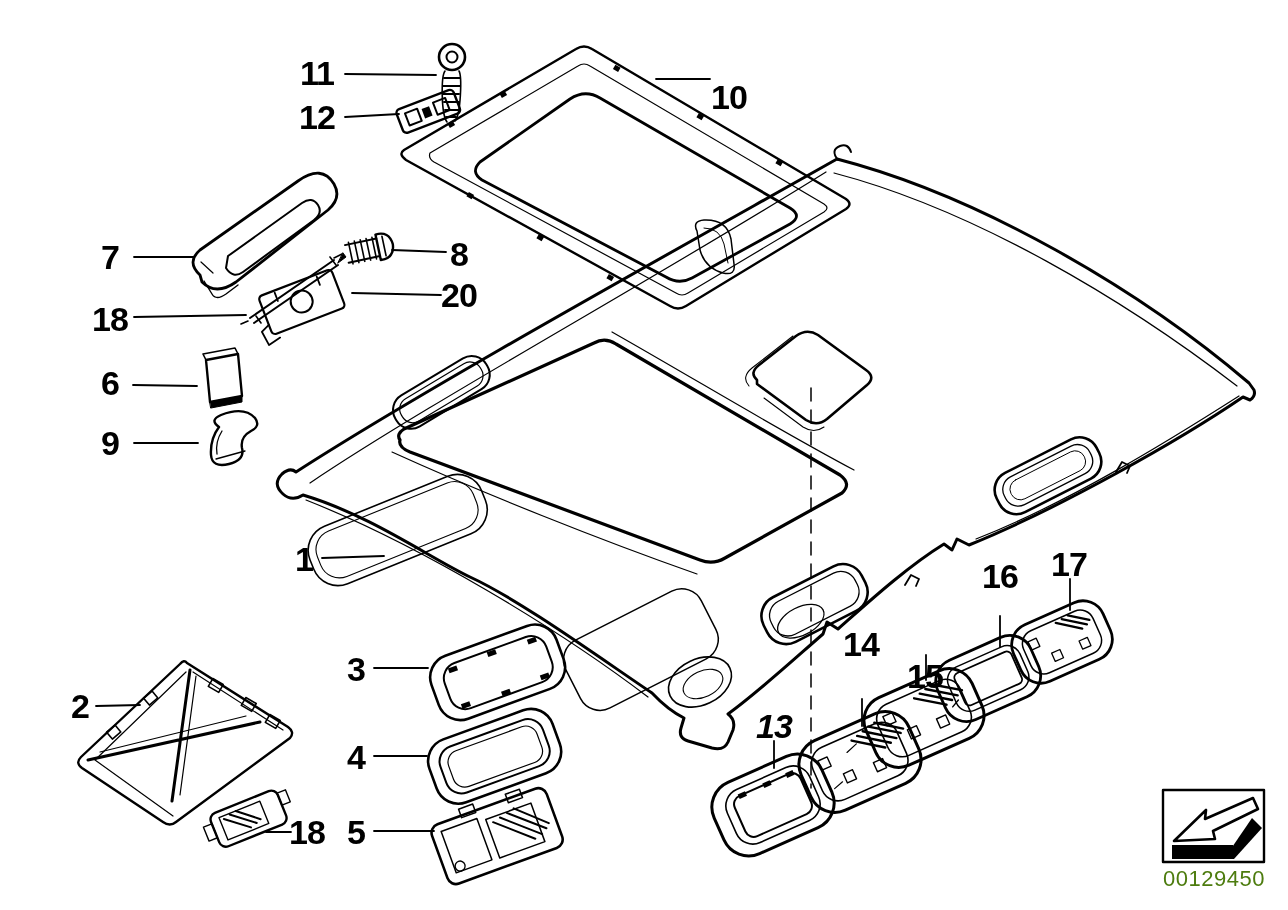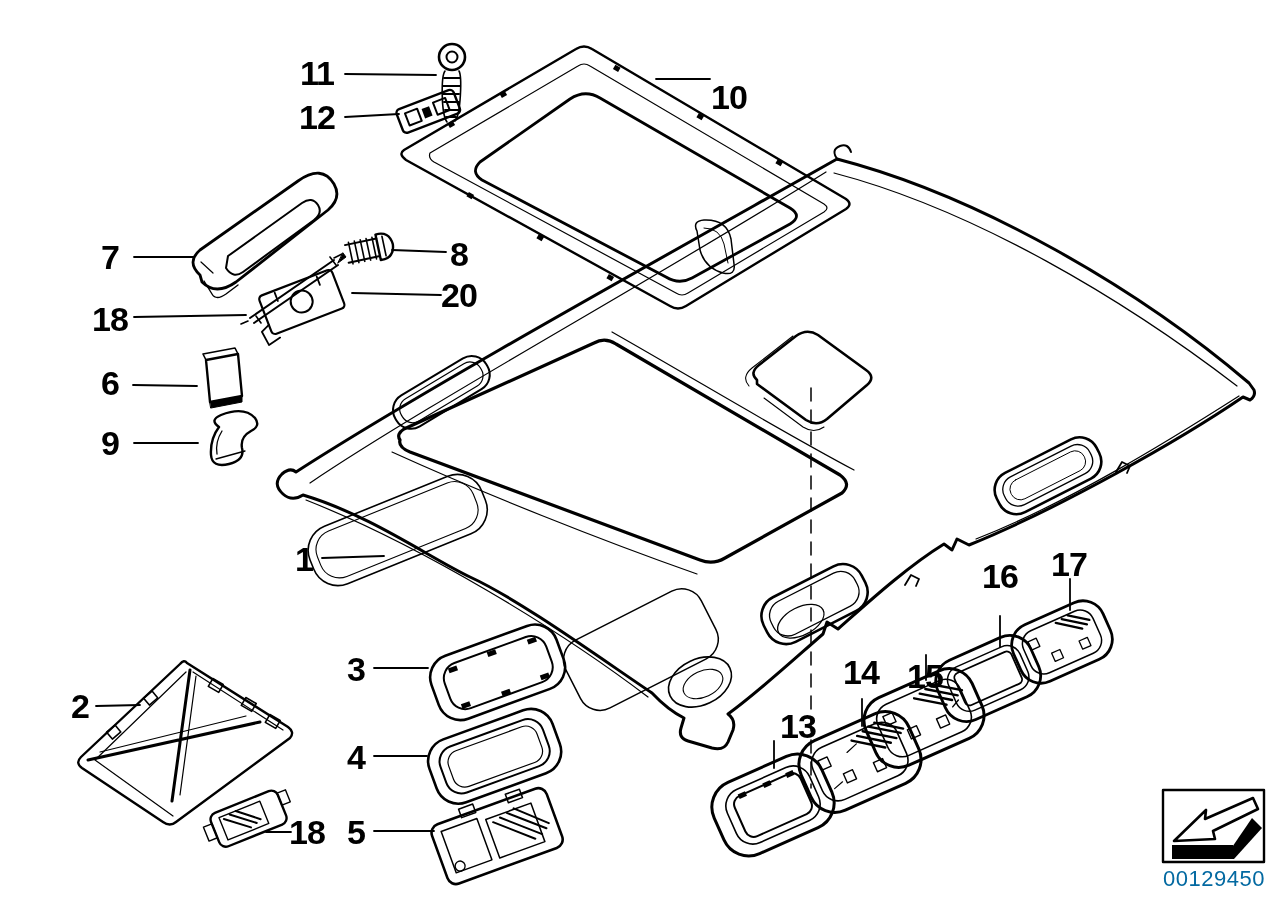--- a/index.html
+++ b/index.html
@@ -9,21 +9,21 @@
   }
   .stage svg{position:absolute;left:0;top:0;}
   .callout{
     position:absolute;transform:translate(-50%,-50%);
     font-family:"Liberation Sans", sans-serif;
     font-weight:700;font-size:34px;color:#000000;letter-spacing:-1px;
     line-height:1;user-select:none;cursor:pointer;
   }
   .part-number{
     position:absolute;left:1160px;top:866px;width:108px;text-align:center;
-    font-family:"Liberation Sans", sans-serif;font-size:22px;color:#0369a1;
+    font-family:"Liberation Sans", sans-serif;font-size:22px;color:#4d7c0f;
     letter-spacing:0.5px;
   }
   path,rect,ellipse,circle,line,polyline,polygon{vector-effect:non-scaling-stroke;}
 </style>
 </head>
 <body>
 
 <div class="stage">
 
 <svg width="1288" height="910" viewBox="0 0 1288 910">
@@ -294,22 +294,22 @@
       <div class="callout" style="left: 356px; top: 669px;">3</div>
       <div class="callout" style="left: 356px; top: 757px;">4</div>
       <div class="callout" style="left: 356px; top: 832px;">5</div>
       <div class="callout" style="left: 110px; top: 383px;">6</div>
       <div class="callout" style="left: 110px; top: 257px;">7</div>
       <div class="callout" style="left: 459px; top: 254px;">8</div>
       <div class="callout" style="left: 110px; top: 443px;">9</div>
       <div class="callout" style="left: 729px; top: 97px;">10</div>
       <div class="callout" style="left: 317px; top: 73px;">11</div>
       <div class="callout" style="left: 317px; top: 117px;">12</div>
-      <div class="callout" style="left: 798px; top: 726px;">13</div>
-      <div class="callout" style="left: 861px; top: 672px;">14</div>
+      <div class="callout" style="left: 774px; top: 726px; font-style: italic;">13</div>
+      <div class="callout" style="left: 861px; top: 644px;">14</div>
       <div class="callout" style="left: 925px; top: 676px;">15</div>
       <div class="callout" style="left: 1000px; top: 576px;">16</div>
       <div class="callout" style="left: 1069px; top: 564px;">17</div>
       <div class="callout" style="left: 307px; top: 832px;">18</div>
       <div class="callout" style="left: 110px; top: 319px;">18</div>
       <div class="callout" style="left: 459px; top: 295px;">20</div>
     </div>
 
 <div class="part-number">00129450</div>
 

